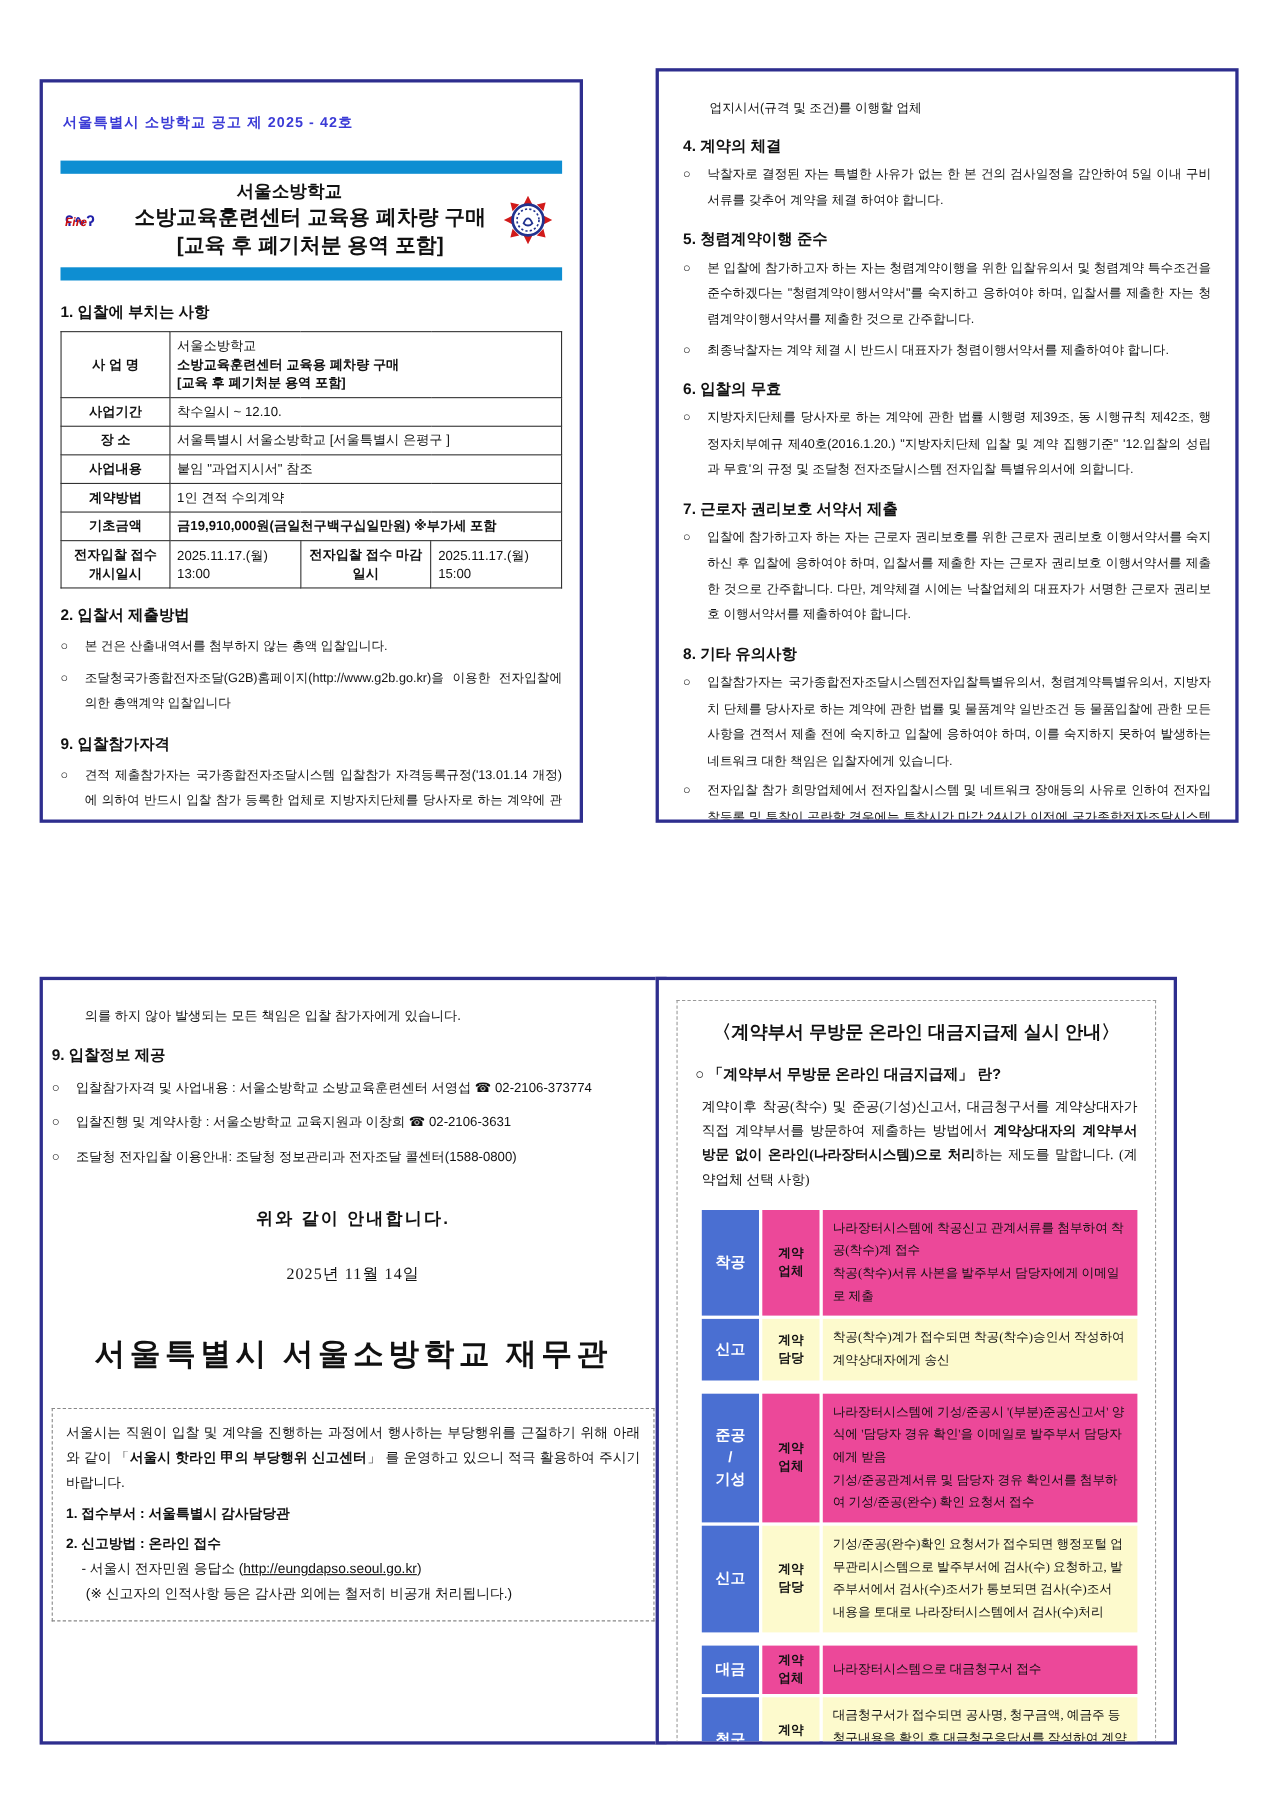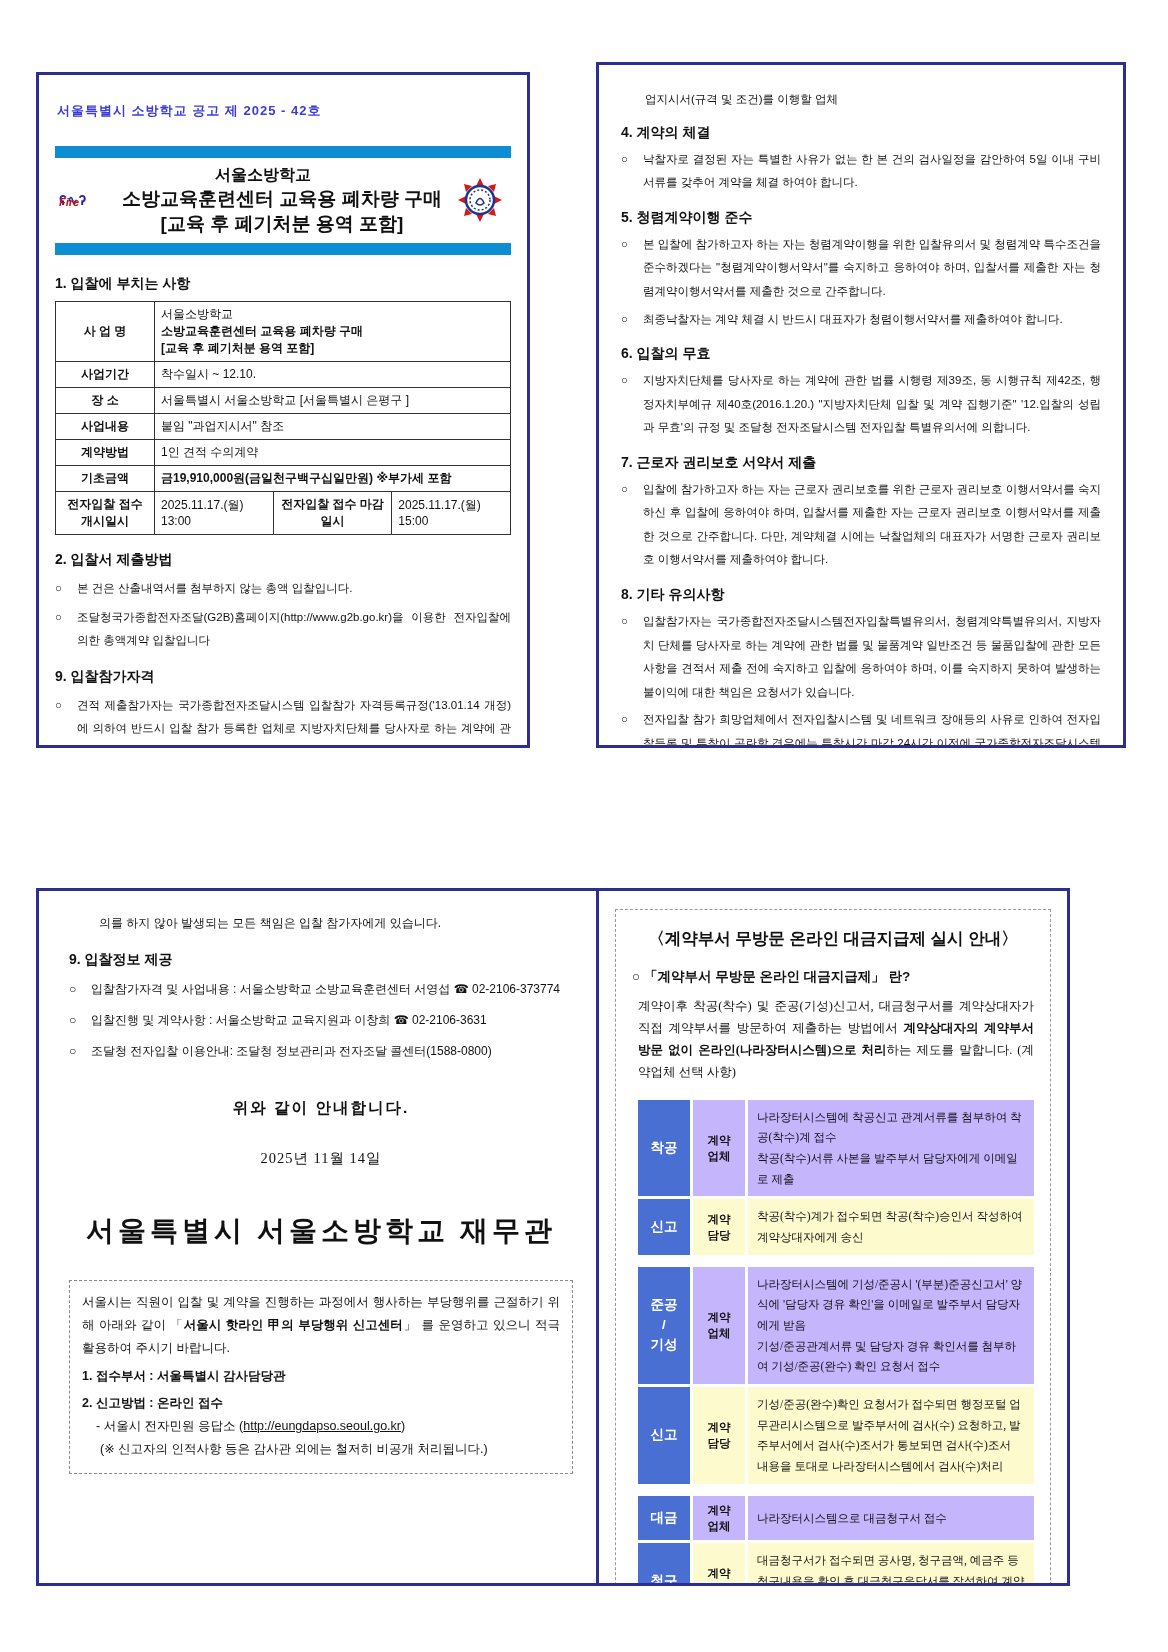--- a/index.html
+++ b/index.html
@@ -1,21 +1,21 @@
 <!DOCTYPE html>
 <html><head>
 <meta charset="utf-8">
 <style>
   html,body{margin:0;padding:0;background:#ffffff;}
   body{font-family:"Liberation Sans","DejaVu Sans",sans-serif;color:#111;}
   .canvas{position:relative;width:1168px;height:1652px;background:#fff;overflow:hidden;}
   .page{position:absolute;background:#fff;border:3px solid #2e2e8e;box-sizing:border-box;}
   #p1{left:36px;top:72px;width:494px;height:676px;padding:25px 16px;overflow:hidden;}
   #p2{left:596px;top:62px;width:530px;height:686px;padding:20px 22px;overflow:hidden;}
-  #p3{left:36px;top:888px;width:570px;height:698px;padding:16px 30px;overflow:hidden;}
+  #p3{left:36px;top:888px;width:570px;height:698px;padding:16px 8px;overflow:hidden;}
   #p4{left:596px;top:888px;width:474px;height:698px;padding:18px 16px;overflow:hidden;}
 
   
   .notice-no{color:#3b3bd6;font-weight:bold;font-size:13px;letter-spacing:1px;margin:2px 0 26px 2px;}
   .titleblock{margin:0 0 20px 0;}
   .bar{height:12px;background:#0e8ed2;}
   .title-area{display:flex;align-items:center;padding:6px 4px;}
   .logo-left{width:52px;text-align:left;line-height:1;}
   .logo-left .swirl{color:#2222aa;font-size:14px;font-weight:bold;display:block;}
   .logo-left .fire{color:#cc1111;font-size:11px;font-weight:bold;font-style:italic;display:block;margin-top:-10px;}
@@ -54,21 +54,21 @@
   
   .pay-box{border:1.5px dashed #999;padding:14px 16px 18px 16px;}
   .pay-title{text-align:center;font-weight:bold;font-size:16.5px;margin:4px 0 18px 0;}
   .pay-q{font-weight:bold;font-size:13.5px;margin-bottom:10px;}
   .pay-para{font-family:"Liberation Serif","DejaVu Serif",serif;font-size:12.5px;line-height:1.75;text-align:justify;margin:0 0 16px 6px;}
   .pay-para .b{font-weight:bold;}
   .flow-block{display:grid;grid-template-columns:52px 52px 1fr;gap:3px;margin:0 0 12px 6px;}
   .stage{background:#4a6fd2;color:#fff;font-weight:bold;font-size:13.5px;display:flex;align-items:center;justify-content:center;text-align:center;white-space:pre-line;line-height:1.5;}
   .who{font-weight:bold;font-size:11.5px;display:flex;align-items:center;justify-content:center;text-align:center;white-space:pre-line;line-height:1.4;padding:6px 2px;}
   .cell{font-family:"Liberation Serif","DejaVu Serif",serif;font-size:11.5px;line-height:1.8;padding:7px 9px;white-space:pre-line;display:flex;align-items:center;}
-  .lav{background:#c4b5fd;}
+  .lav{background:#ec4899;}
   .yel{background:#fdfacd;}
   .emblem-svg{display:block;}
 </style>
 </head>
 <body>
 
 <div class="canvas">
 
   <div class="page" id="p1">
     <div class="notice-no">서울특별시 소방학교 공고 제 2025 - 42호</div>
@@ -191,21 +191,21 @@
 
     <div class="sec-h">7. 근로자 권리보호 서약서 제출</div>
     <div class="bullet">
       <span class="marker">○</span>
       <span class="btext">입찰에 참가하고자 하는 자는 근로자 권리보호를 위한 근로자 권리보호 이행서약서를 숙지하신 후 입찰에 응하여야 하며, 입찰서를 제출한 자는 근로자 권리보호 이행서약서를 제출한 것으로 간주합니다. 다만, 계약체결 시에는 낙찰업체의 대표자가 서명한 근로자 권리보호 이행서약서를 제출하여야 합니다.</span>
     </div>
 
     <div class="sec-h">8. 기타 유의사항</div>
     <div class="bullet">
       <span class="marker">○</span>
-      <span class="btext">입찰참가자는 국가종합전자조달시스템전자입찰특별유의서, 청렴계약특별유의서, 지방자치 단체를 당사자로 하는 계약에  관한 법률 및 물품계약 일반조건 등 물품입찰에 관한 모든 사항을 견적서 제출 전에 숙지하고 입찰에 응하여야 하며, 이를 숙지하지 못하여 발생하는 불이익에 대한 책임은 요청서가 있습니다.</span>
+      <span class="btext">입찰참가자는 국가종합전자조달시스템전자입찰특별유의서, 청렴계약특별유의서, 지방자치 단체를 당사자로 하는 계약에  관한 법률 및 물품계약 일반조건 등 물품입찰에 관한 모든 사항을 견적서 제출 전에 숙지하고 입찰에 응하여야 하며, 이를 숙지하지 못하여 발생하는 네트워크 대한 책임은 입찰자에게 있습니다.</span>
     </div>
     <div class="bullet">
       <span class="marker">○</span>
       <span class="btext">전자입찰 참가 희망업체에서 전자입찰시스템 및 네트워크 장애등의 사유로 인하여 전자입찰등록 및 투찰이 곤란할 경우에는 투찰시간 마감 24시간 이전에 국가종합전자조달시스템 콜센터(1588-0800)에 문의 하여 주시기 바라며, 장애발생에도 불구하고 조달청 전자입찰 콜센터로 문</span>
     </div>
   </div>
 
   <div class="page" id="p3">
     <div class="cont-line">의를 하지 않아 발생되는 모든 책임은 입찰 참가자에게 있습니다.</div>
 

